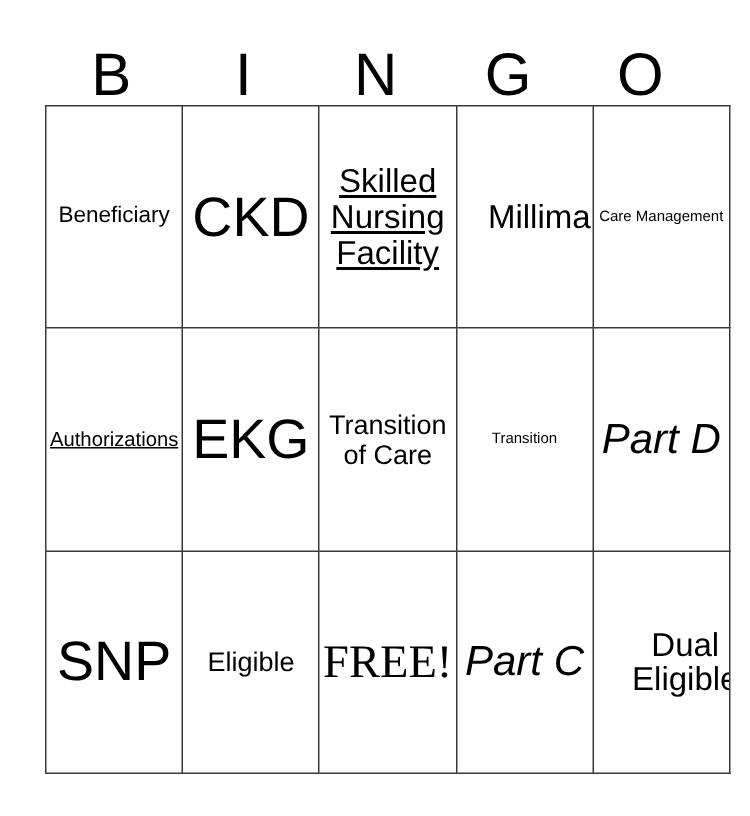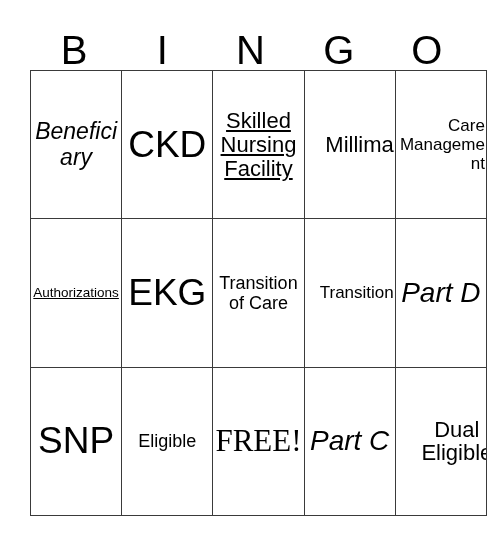--- a/index.html
+++ b/index.html
@@ -69,22 +69,22 @@
     display: block;
     width: 100%;
     line-height: 1.06;
     word-wrap: break-word;
     overflow-wrap: break-word;
     color: #000000;
   }
 
   
   .fs-xxs { font-size: 13.5px; line-height: 1.14; text-decoration: underline; }
-  .fs-xs  { font-size: 17px;   line-height: 1.14; text-align: right; }
-  .fs-s   { font-size: 23px;   line-height: 1.12; font-style: italic; }
+  .fs-xs  { font-size: 10px;   line-height: 1.14; }
+  .fs-s   { font-size: 15px;   line-height: 1.12; }
   .fs-m   { font-size: 18px;   line-height: 1.12; }
   .fs-l   { font-size: 22px;   line-height: 1.08; text-decoration: underline; }
   .fs-xl  { font-size: 22px;   line-height: 1.06; padding-left: 16px; }
   .fs-2xl { font-size: 31px;   line-height: 1.04; font-family: Liberation Serif, serif; }
   .fs-3xl { font-size: 28px;   line-height: 1.02; font-style: italic; }
   .fs-4xl { font-size: 37px;   line-height: 1.02; }
 </style>
 </head>
 <body>
 

